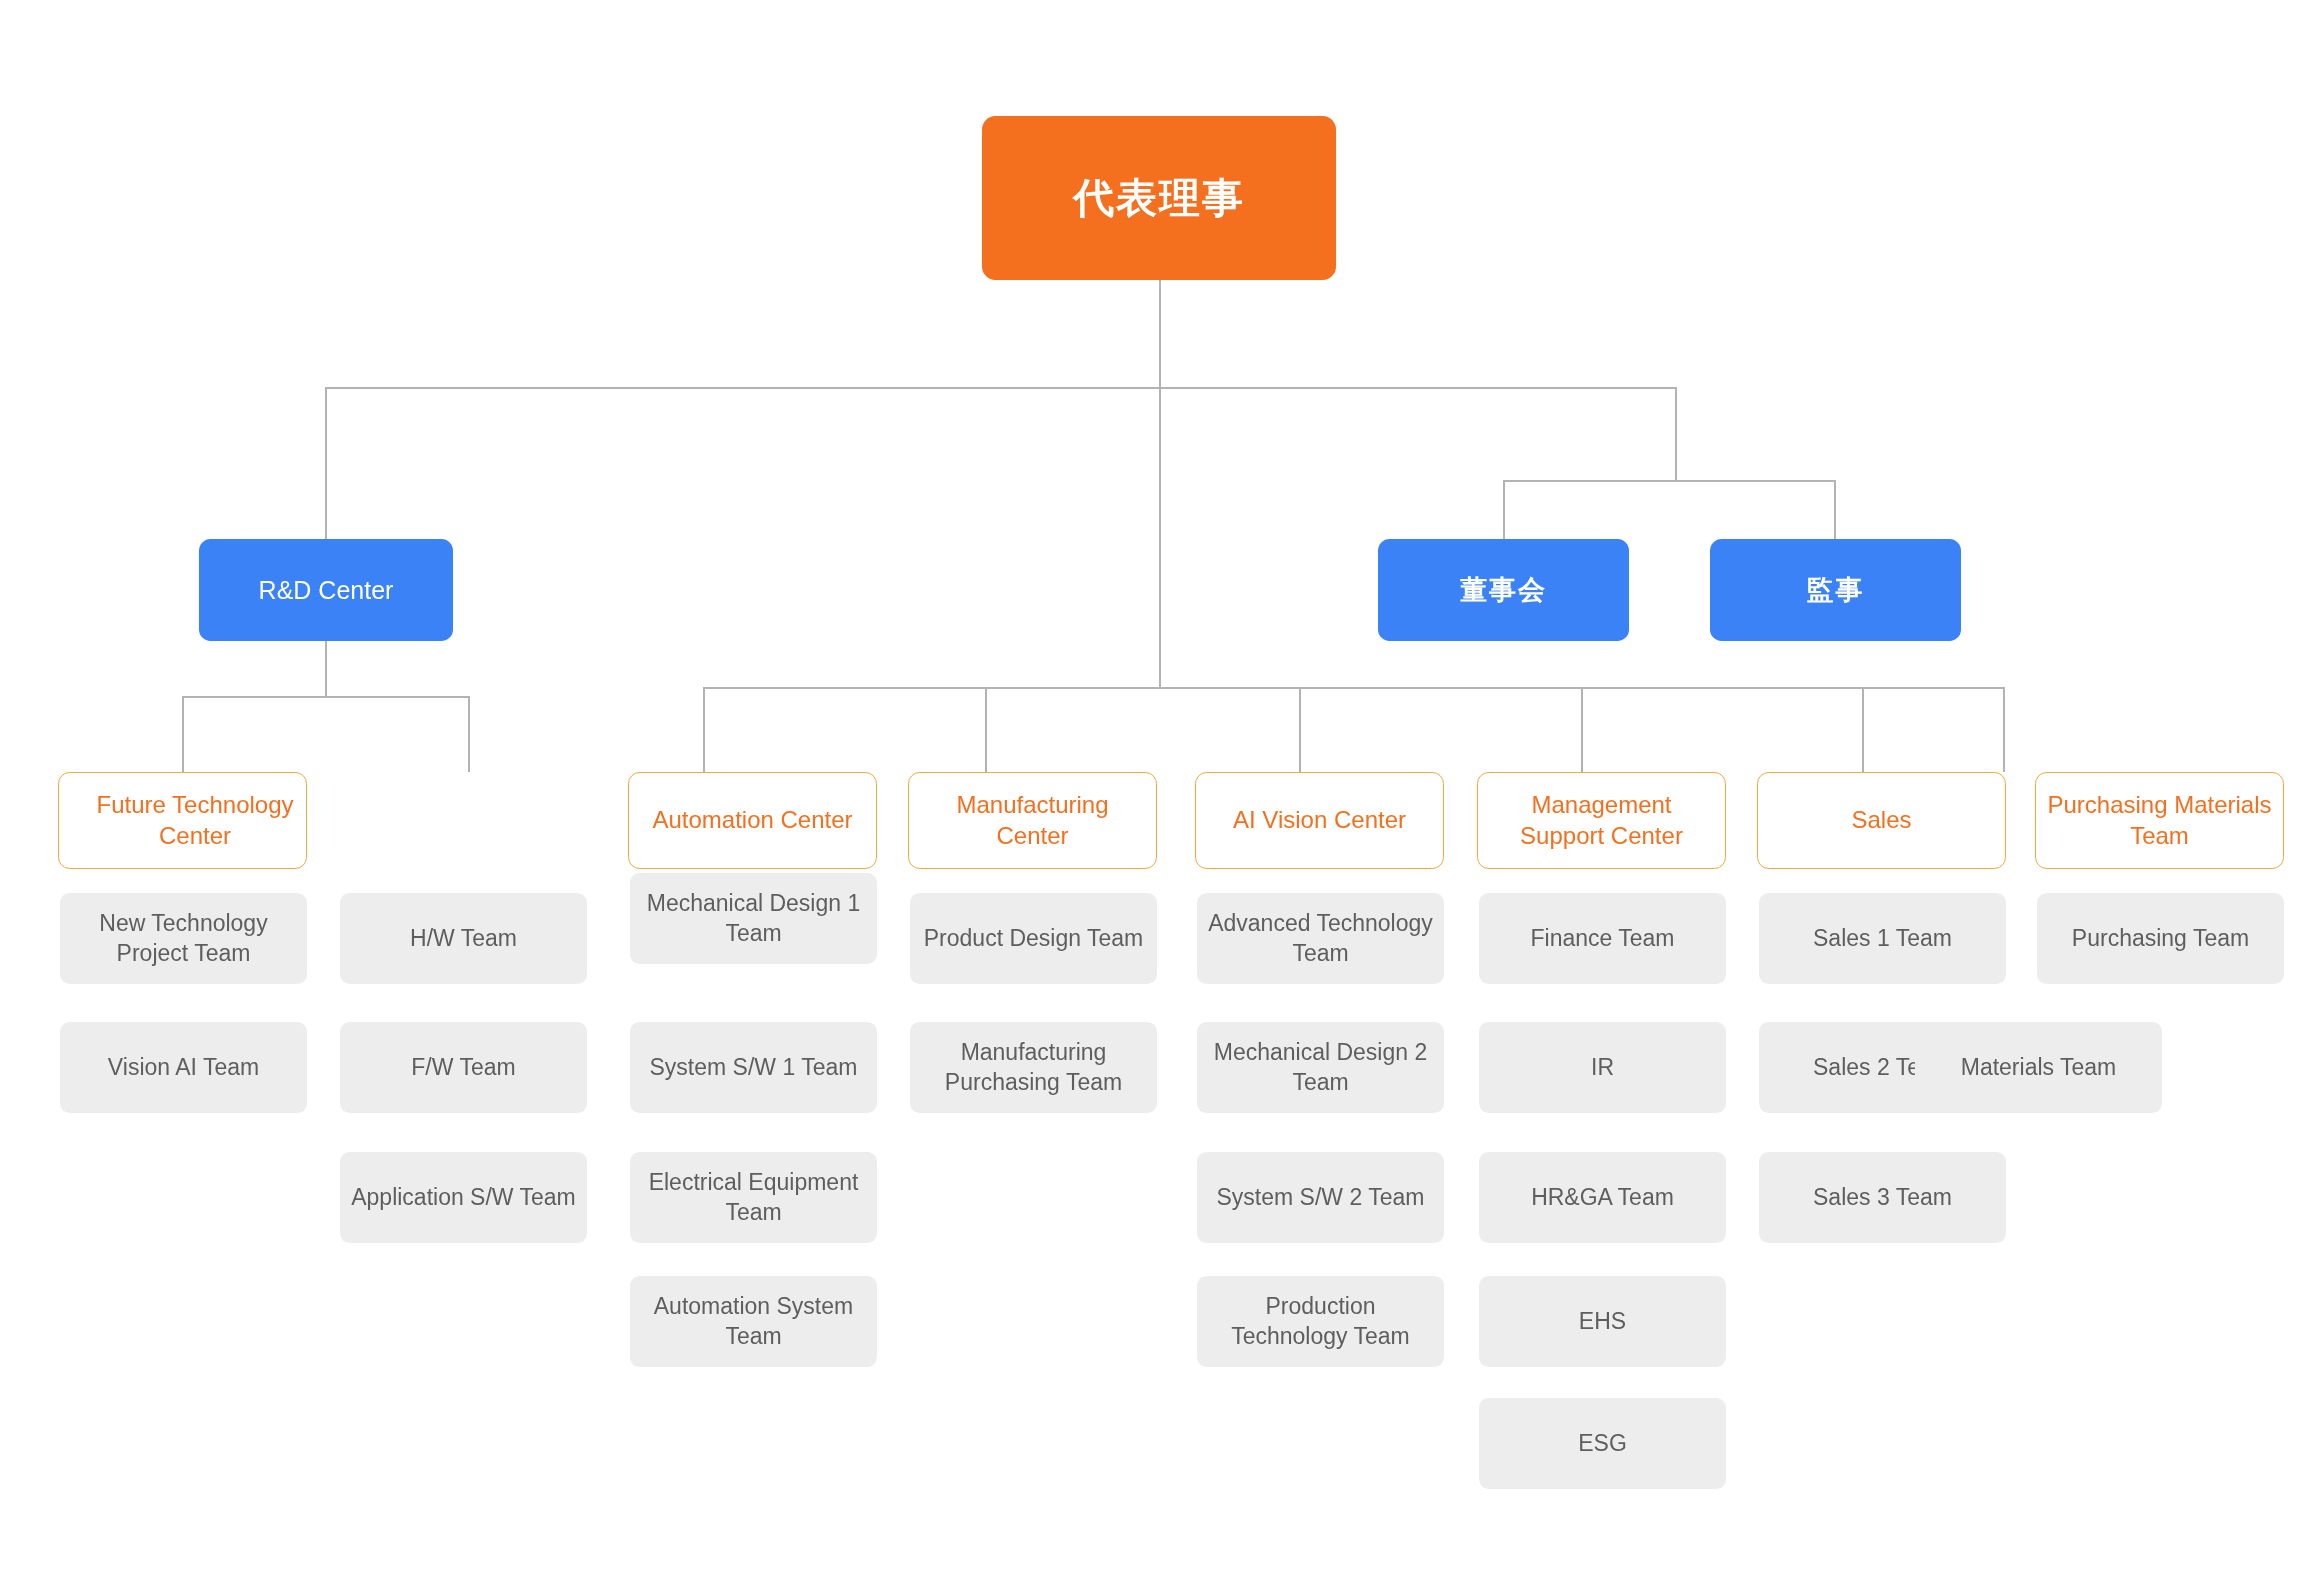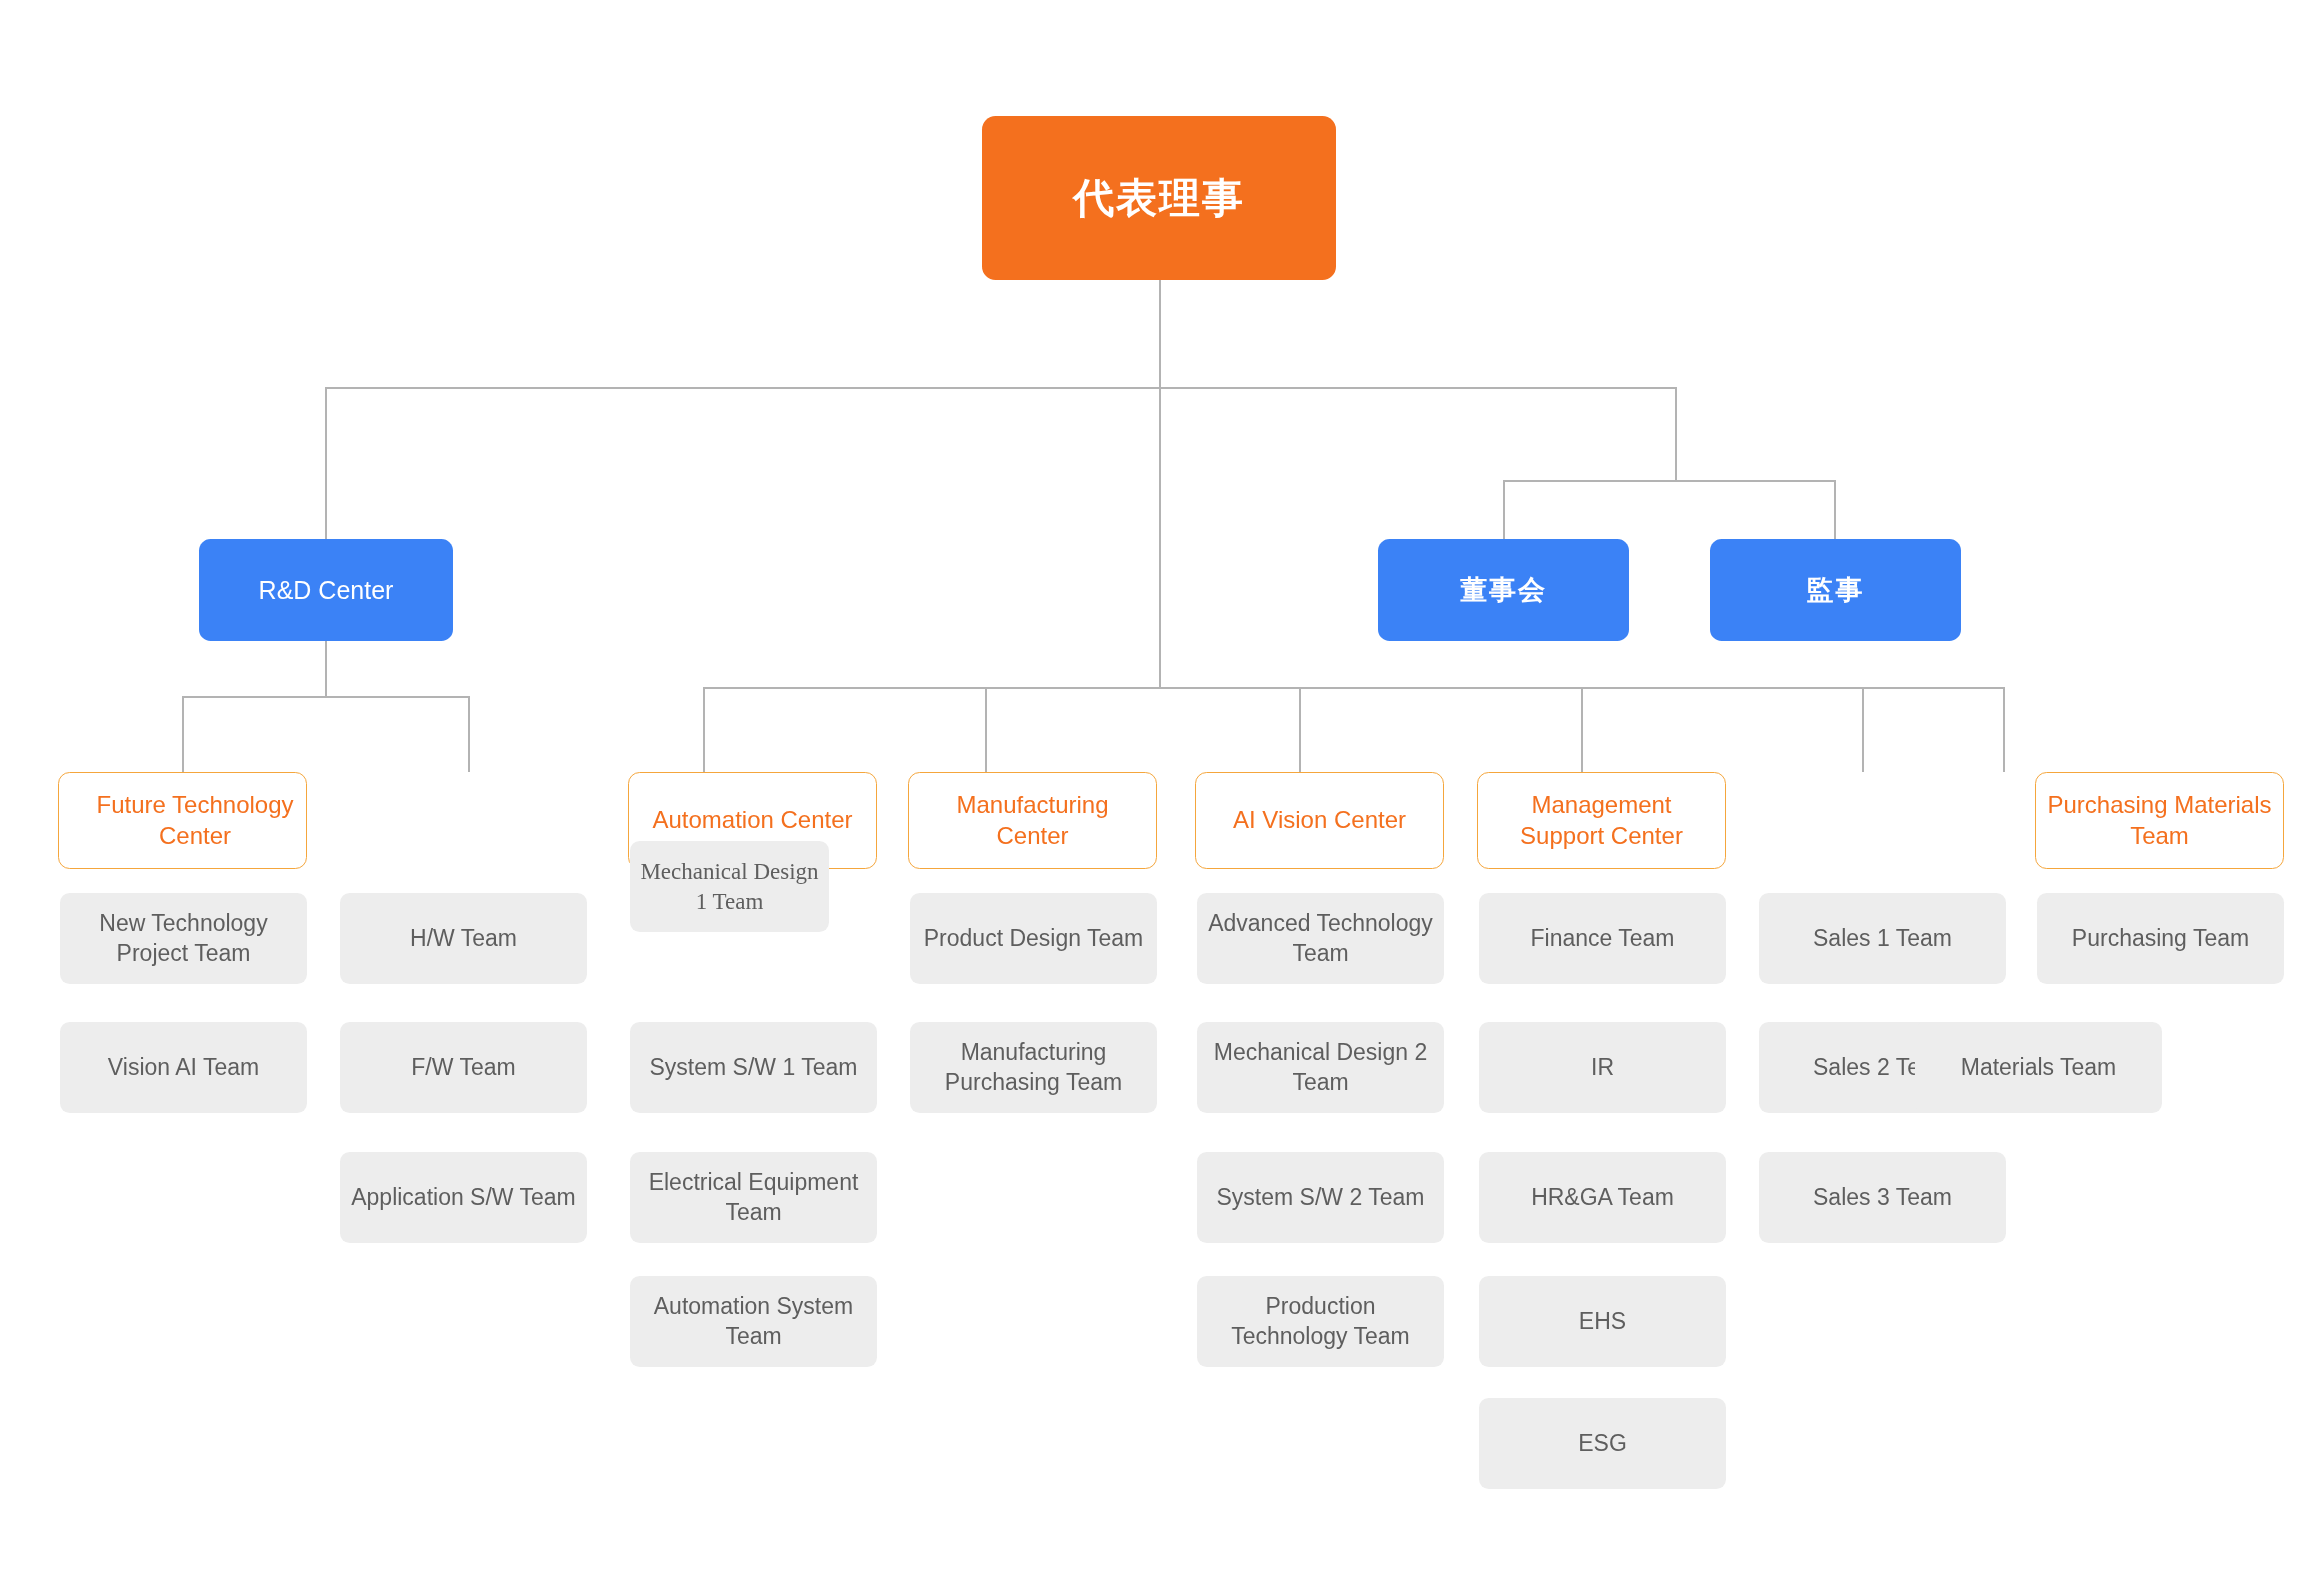--- a/index.html
+++ b/index.html
@@ -147,21 +147,21 @@
   <div class="node team" style="left:340px; top:1022px; width:247px; height:91px;">
     <span>F/W Team</span>
   </div>
   <div class="node team" style="left:340px; top:1152px; width:247px; height:91px;">
     <span>Application S/W Team</span>
   </div>
 
   <div class="node center" style="left:628px; top:772px; width:249px; height:97px;">
     <span>Automation Center</span>
   </div>
-  <div class="node team" style="left:630px; top:841px; width:199px; height:91px;font-family:Liberation Serif, serif;">
+  <div class="node team" style="left:630px; top:873px; width:247px; height:91px;">
     <span>Mechanical Design 1 Team</span>
   </div>
   <div class="node team" style="left:630px; top:1022px; width:247px; height:91px;">
     <span>System S/W 1 Team</span>
   </div>
   <div class="node team" style="left:630px; top:1152px; width:247px; height:91px;">
     <span>Electrical Equipment Team</span>
   </div>
   <div class="node team" style="left:630px; top:1276px; width:247px; height:91px;">
     <span>Automation System Team</span>
@@ -205,20 +205,23 @@
   <div class="node team" style="left:1479px; top:1152px; width:247px; height:91px;">
     <span>HR&amp;GA Team</span>
   </div>
   <div class="node team" style="left:1479px; top:1276px; width:247px; height:91px;">
     <span>EHS</span>
   </div>
   <div class="node team" style="left:1479px; top:1398px; width:247px; height:91px;">
     <span>ESG</span>
   </div>
 
+  <div class="node center" style="left:1757px; top:772px; width:249px; height:97px;">
+    <span>Sales</span>
+  </div>
   <div class="node team" style="left:1759px; top:893px; width:247px; height:91px;">
     <span>Sales 1 Team</span>
   </div>
   <div class="node team" style="left:1759px; top:1022px; width:247px; height:91px;">
     <span>Sales 2 Team</span>
   </div>
   <div class="node team" style="left:1759px; top:1152px; width:247px; height:91px;">
     <span>Sales 3 Team</span>
   </div>
 

